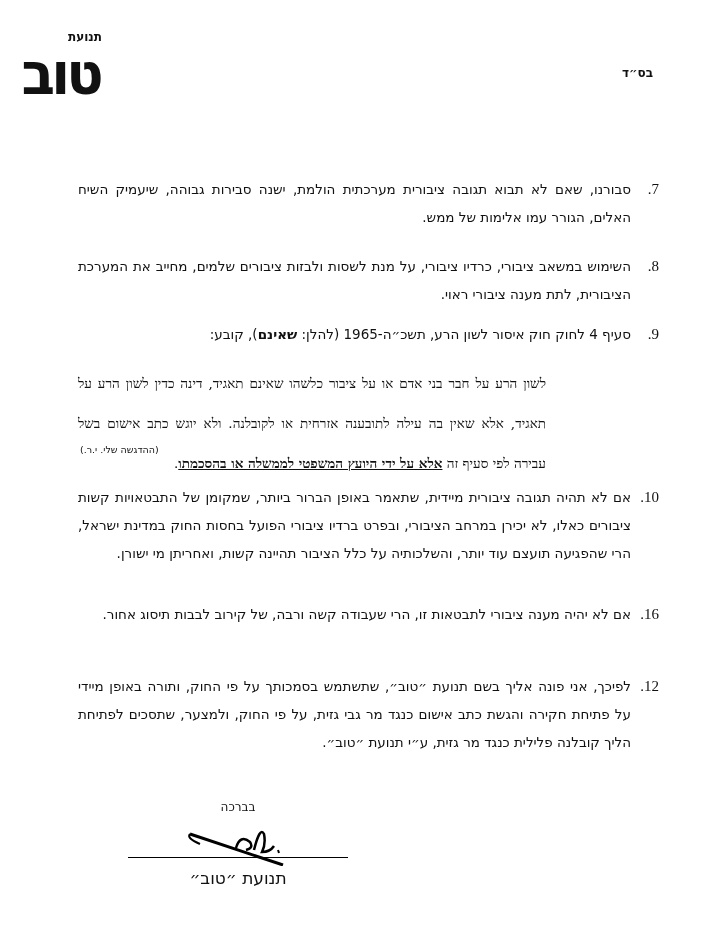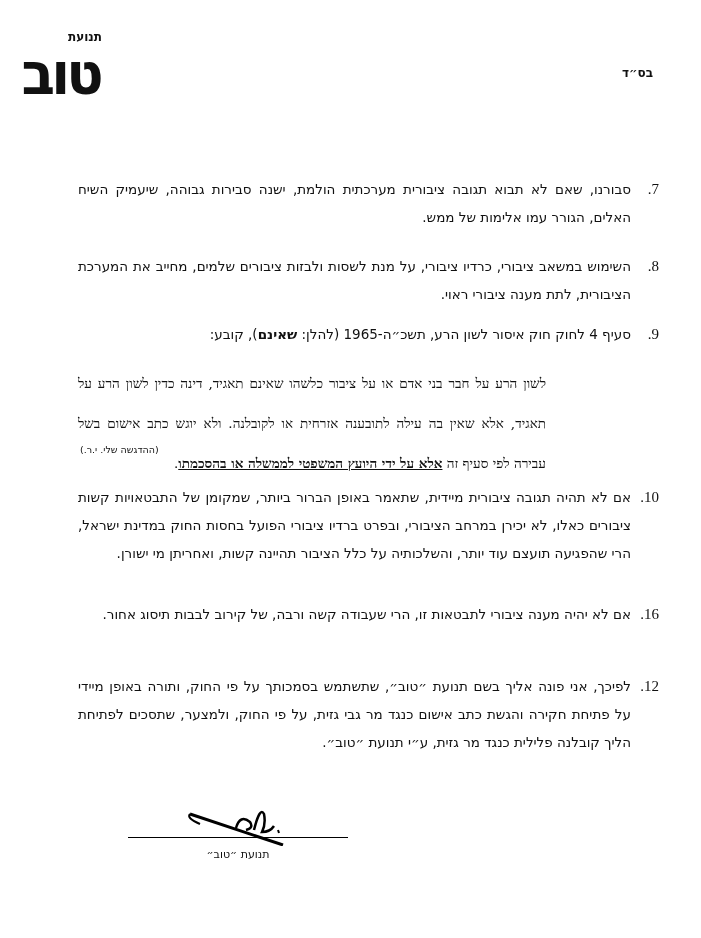--- a/index.html
+++ b/index.html
@@ -33,21 +33,21 @@
       font-family: "DejaVu Serif", "Liberation Serif", serif;
       font-size: 13.5px; line-height: 40px; text-align: justify; text-align-last: right;
     }
     .quote .ul { text-decoration: underline; font-weight: bold; }
     .emph { position: absolute; left: 80px; top: 444px; font-size: 9.5px; }
     .bold { font-weight: bold; }
     .sig { position: absolute; left: 128px; top: 800px; width: 220px; text-align: center; font-size: 12px; }
     .sig .greet { display: block; margin-bottom: 6px; }
     .sig .sigline { display: block; position: relative; height: 38px; border-bottom: 1px solid #000; margin-bottom: 10px; }
     .sig .name { display: block; margin-bottom: 10px; font-size: 12.5px; }
-    .sig .org { display: block; font-size: 11px; }
+    .sig .org { display: block; font-size: 17px; }
   </style>
 </head>
 <body>
 
 <div class="hdr-right">בס״ד</div>
 
 <div class="logo">
   <span class="logo-top">תנועת</span>
   <span class="logo-main">טוב</span>
 </div>
@@ -81,20 +81,21 @@
   <span class="num">16.</span>
   <div class="txt">אם לא יהיה מענה ציבורי לתבטאות זו, הרי שעבודה קשה ורבה, של קירוב לבבות תיסוג אחור.</div>
 </div>
 
 <div class="para body-text" style="top:672px;">
   <span class="num">12.</span>
   <div class="txt">לפיכך, אני פונה אליך בשם תנועת ״טוב״, שתשתמש בסמכותך על פי החוק, ותורה באופן מיידי על פתיחת חקירה והגשת כתב אישום כנגד מר גבי גזית, על פי החוק, ולמצער, שתסכים לפתיחת הליך קובלנה פלילית כנגד מר גזית, ע״י תנועת ״טוב״.</div>
 </div>
 
 <div class="sig">
+  <span class="greet">בברכה</span>
   <span class="sigline">
     <svg width="220" height="46" viewBox="0 0 220 46" style="position:absolute;left:0;top:0;">
       <path d="M62 14 L155 45" stroke="#000" stroke-width="3" fill="none"></path>
       <path d="M62 14 Q58 18 72 24" stroke="#000" stroke-width="2" fill="none"></path>
       <path d="M108 28 Q112 14 122 22 Q126 28 118 30 M126 30 Q132 6 136 14 Q138 24 134 32 Q142 32 146 26" stroke="#000" stroke-width="2.5" fill="none"></path>
       <path d="M150 30 l1 3" stroke="#000" stroke-width="2" fill="none"></path>
     </svg>
   </span>
   <span class="org">תנועת ״טוב״</span>
 </div>

